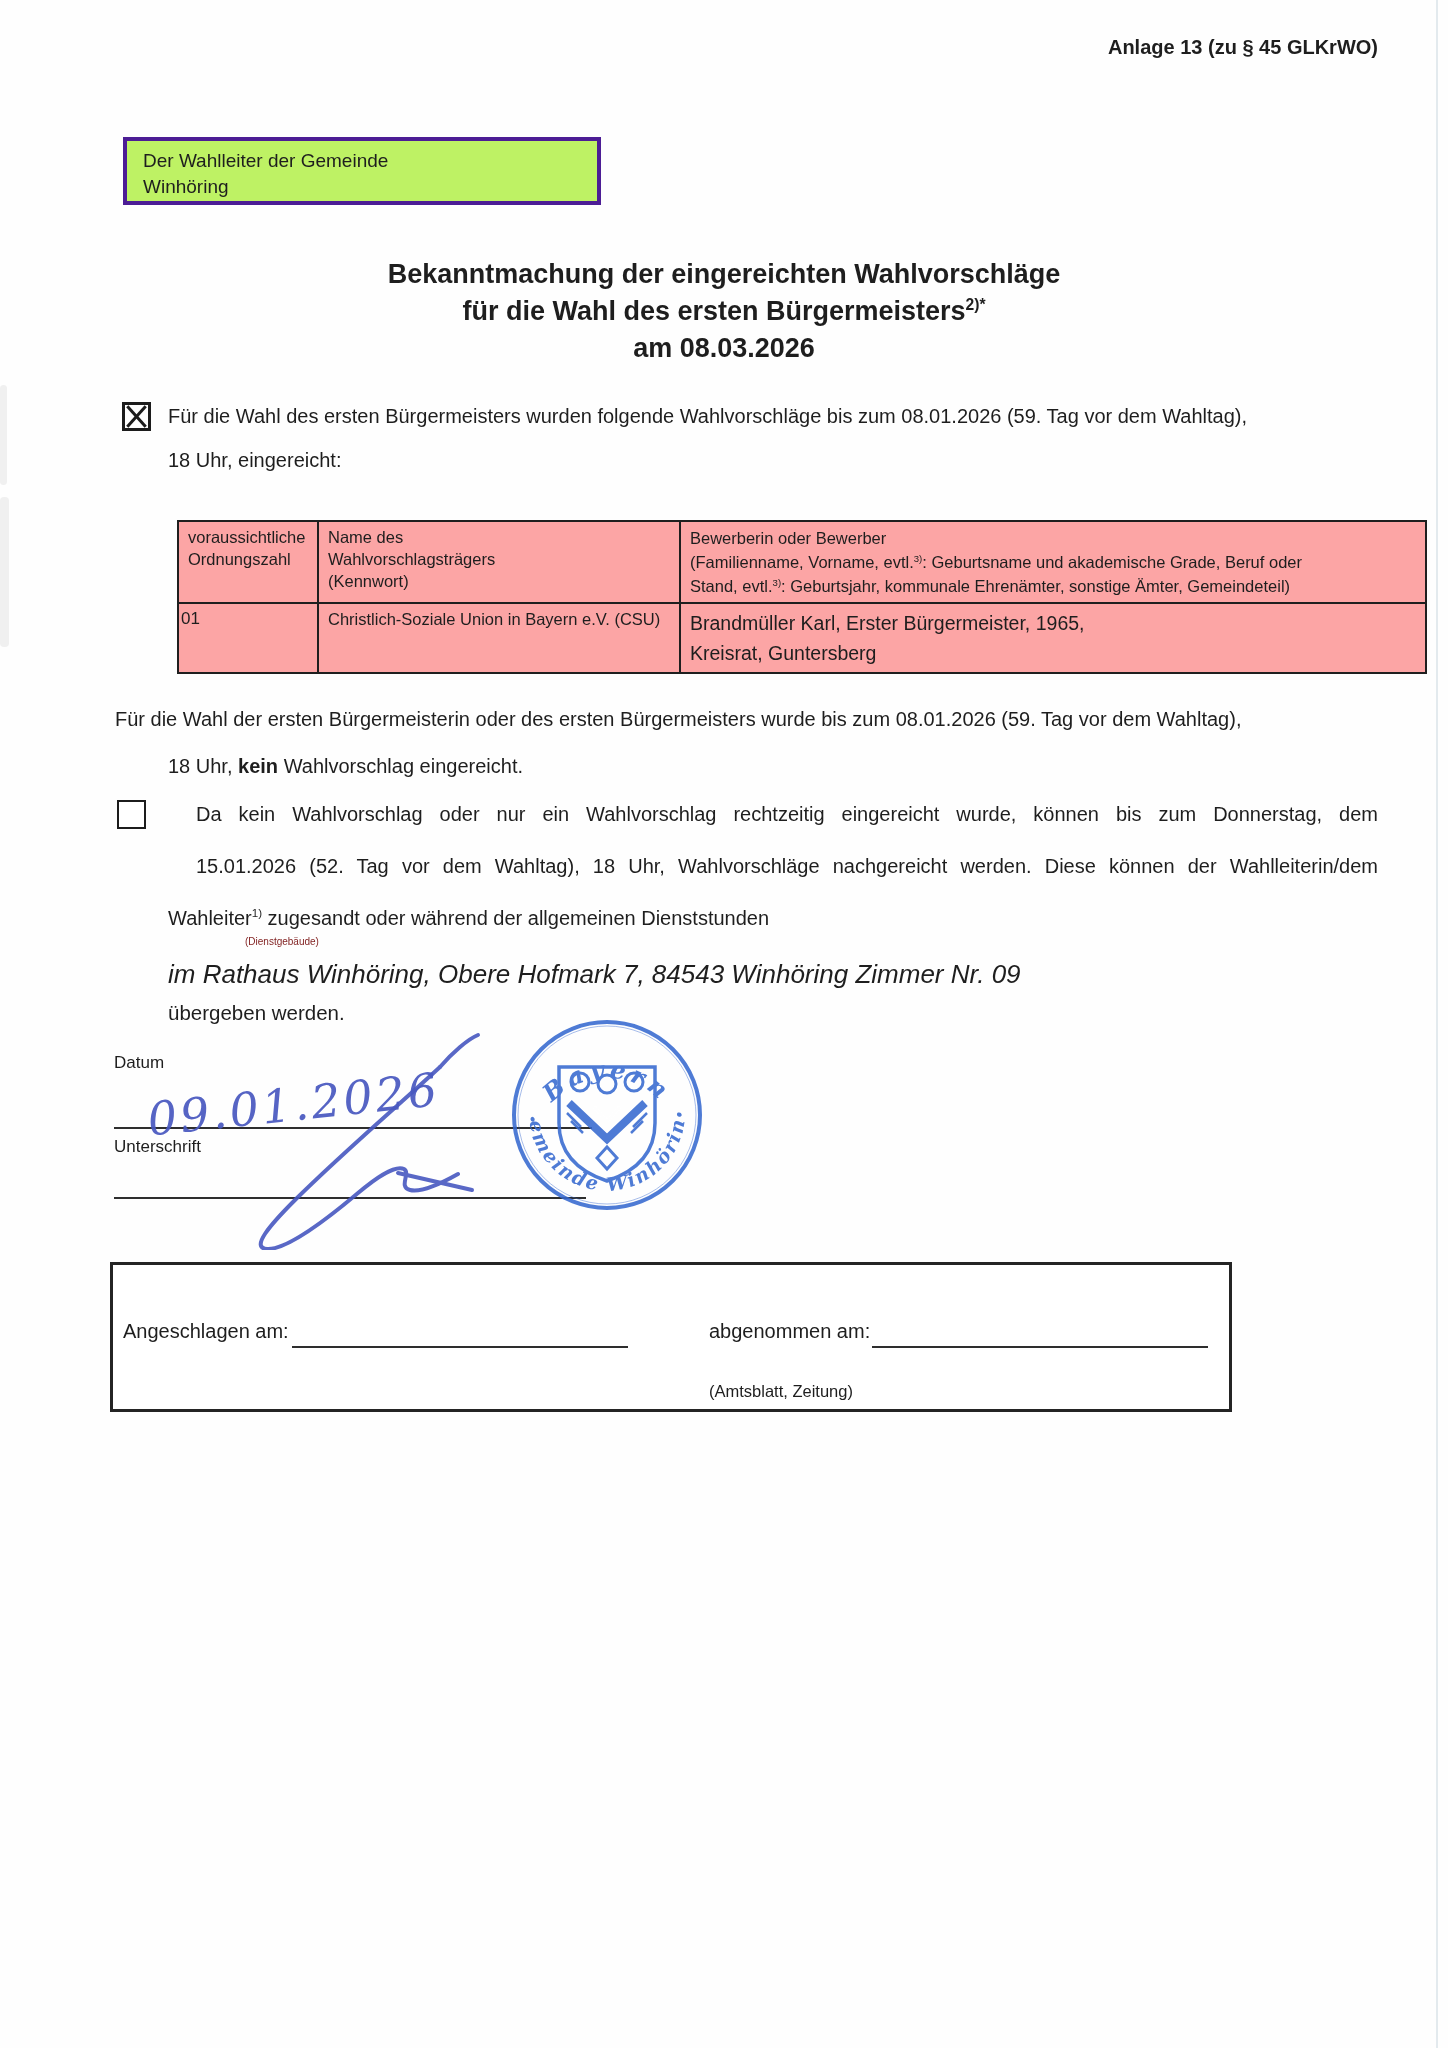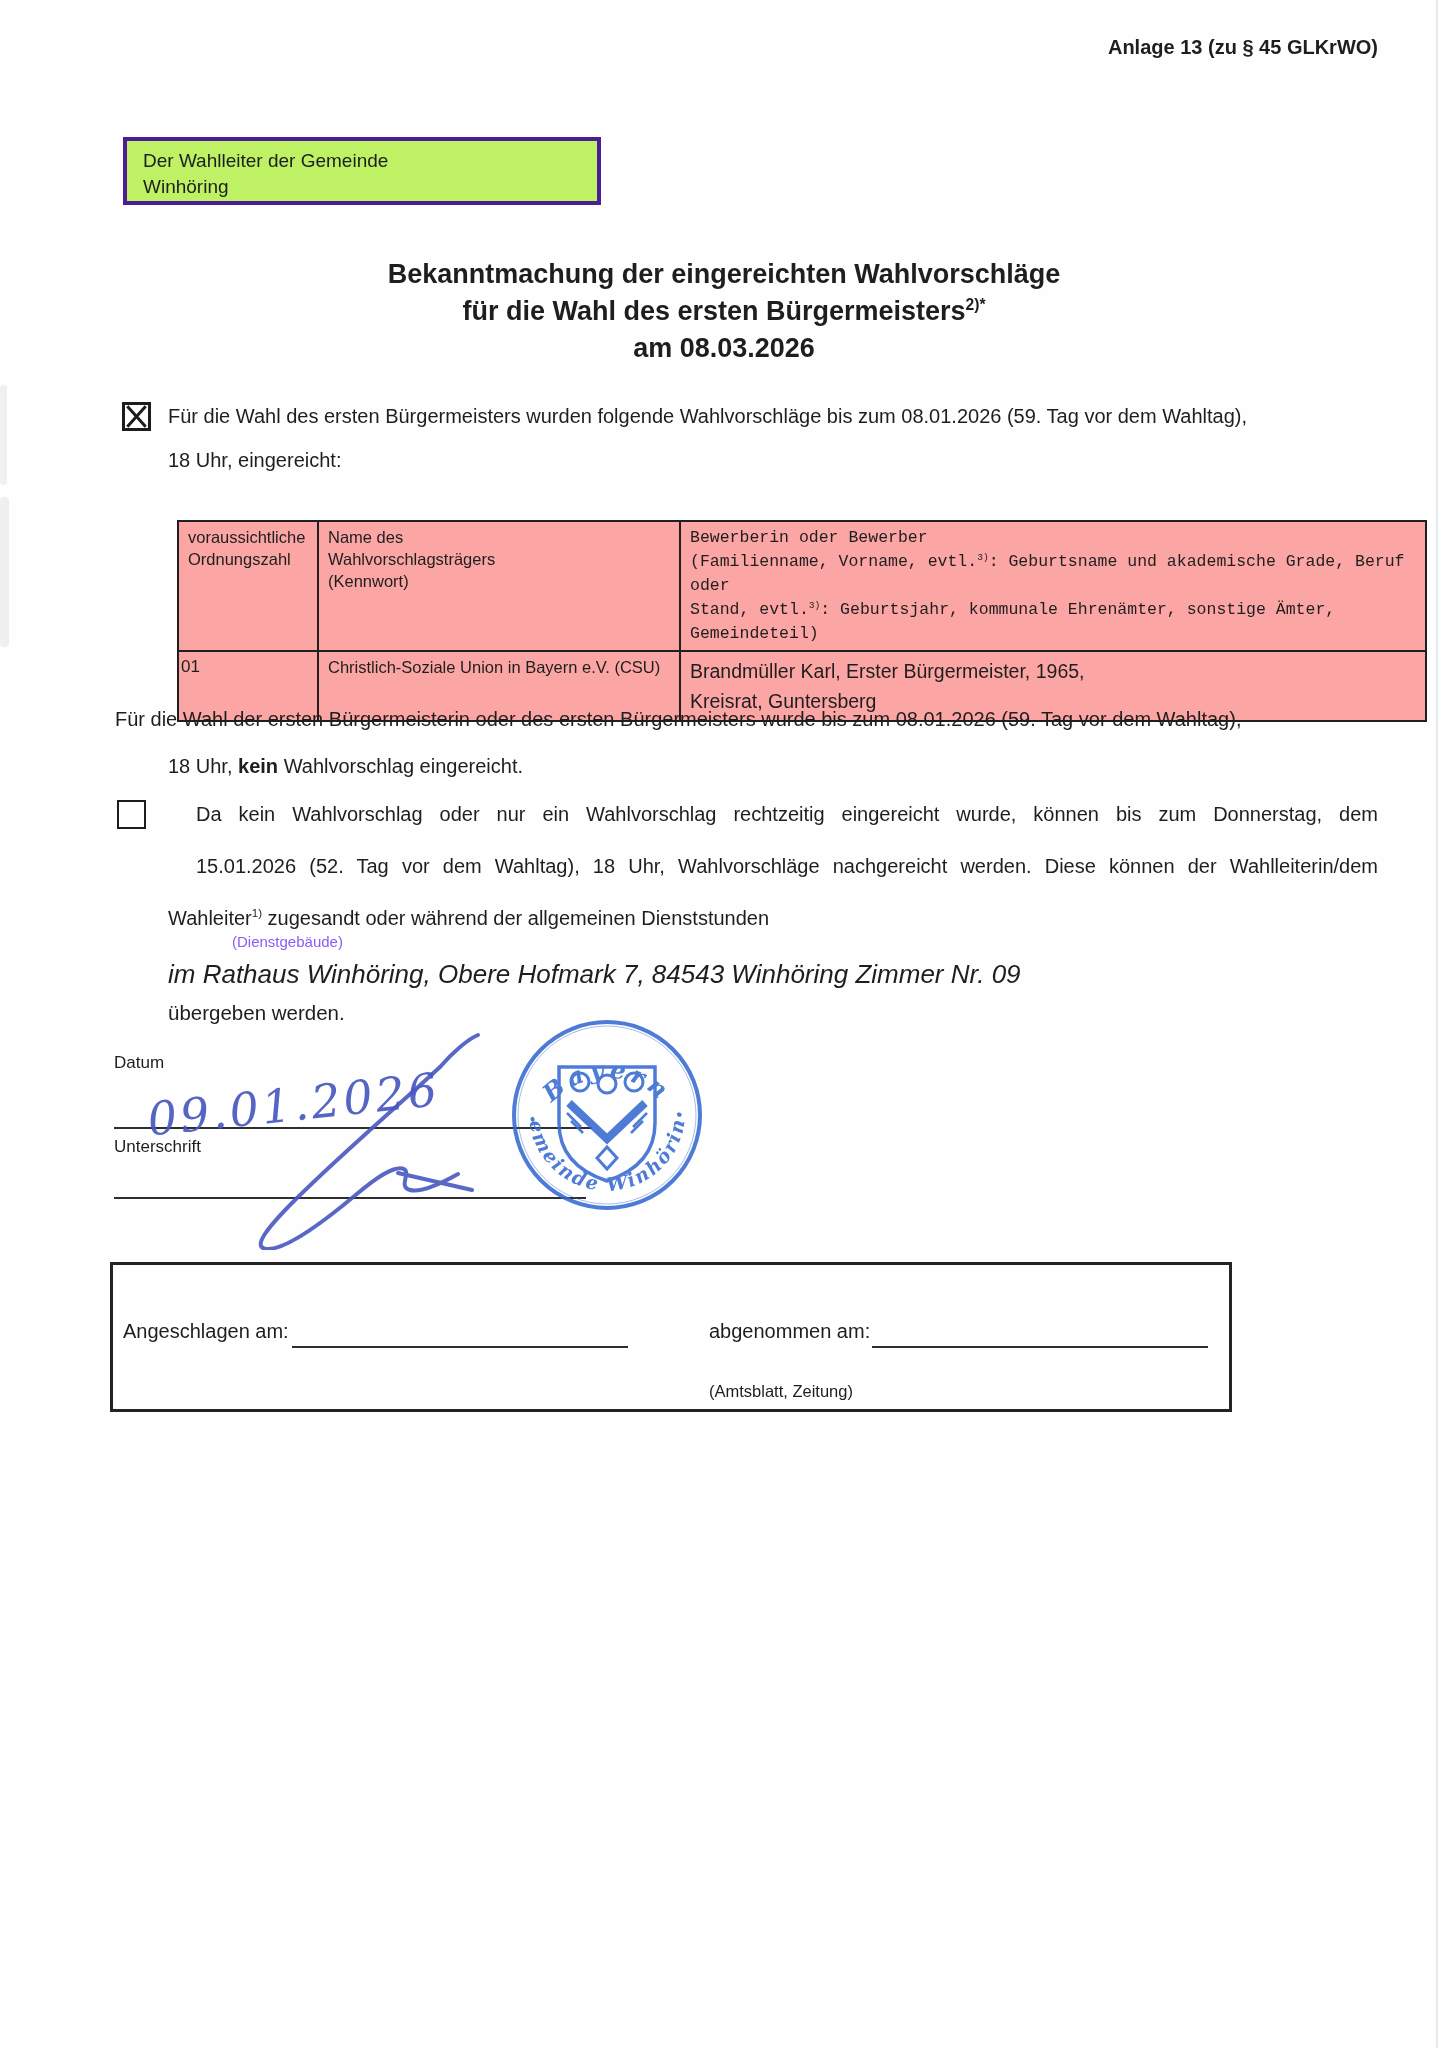--- a/index.html
+++ b/index.html
@@ -28,21 +28,21 @@
   .body-line{font-size:20px;line-height:26px;}
   .just{text-align:justify;text-align-last:justify;margin-left:28px;}
   
   table.props{border-collapse:collapse;table-layout:fixed;background:#fca5a5;}
   table.props td{border:2px solid #1f1f1f;vertical-align:top;padding:4px 9px;}
   .th-small{font-size:16.5px;line-height:22px;}
   .cell-big{font-size:19.5px;line-height:30px;}
   
   .rule{height:2px;background:#2e2e2e;}
   .label-s{font-size:17px;line-height:20px;}
-  .note-s{font-size:15px;line-height:18px;color:#8b5cf6;}
+  .note-s{font-size:10px;line-height:18px;color:#7f1d1d;margin-left:13px;}
   
   .footer-box{border:3px solid #242424;background:#fff;}
   .fb-label{font-size:20px;}
   .fb-note{font-size:16.5px;}
   
   .scan-edge{background:#e3eaee;}
   .smudge{background:#f0f0f0;border-radius:4px;}
 </style>
 </head>
 <body>
@@ -79,21 +79,21 @@
         <col style="width:362px">
         <col style="width:746px">
       </colgroup>
     <tbody>
         <tr>
       <td class="th-small pre" style="height:72px;">voraussichtliche
 Ordnungszahl</td>
       <td class="th-small pre">Name des
 Wahlvorschlagsträgers
 (Kennwort)</td>
-      <td class="th-small pre" style="line-height:24px;font-family:Liberation Mono, monospace;"><span>Bewerberin oder Bewerber
+      <td class="th-small pre" style="line-height:24px;"><span>Bewerberin oder Bewerber
 (Familienname, Vorname, evtl.</span><sup>3)</sup><span>: Geburtsname und akademische Grade, Beruf oder
 Stand, evtl.</span><sup>3)</sup><span>: Geburtsjahr, kommunale Ehrenämter, sonstige Ämter, Gemeindeteil)</span></td>
     </tr>
     <tr>
       <td class="th-small" style="height:56px;padding-left:2px;font-size:17px;">01</td>
       <td class="th-small nowrap" style="font-size:16.5px;">Christlich-Soziale Union in Bayern e.V. (CSU)</td>
       <td class="cell-big pre">Brandmüller Karl, Erster Bürgermeister, 1965,
 Kreisrat, Guntersberg</td>
     </tr>
   </tbody>

